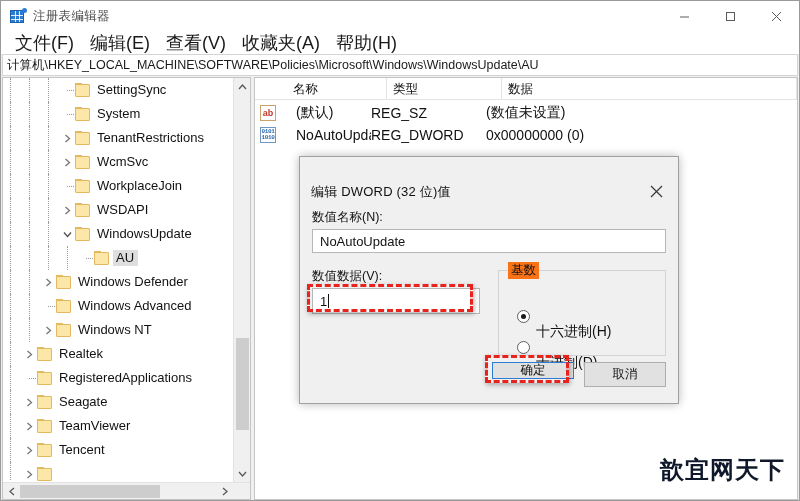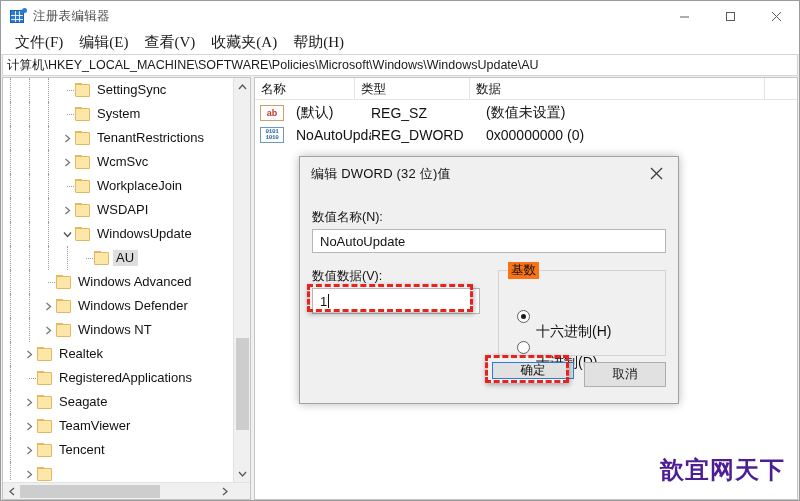--- a/index.html
+++ b/index.html
@@ -55,23 +55,22 @@
   }
   .winbtn svg { display: block; }
 
   
   .menubar {
     position: absolute; left: 0; top: 30px; width: 798px; height: 23px;
     background: #ffffff;
     display: flex; align-items: center; padding-left: 6px;
   }
   .menuitem {
-    font-size: 15px; color: #1a1a1a; padding: 2px 8px;
+    font-size: 18px; color: #1a1a1a; padding: 2px 8px;
     white-space: nowrap;
-    font-family: Liberation Serif, serif;
   }
 
   
   .addressbar {
     position: absolute; left: 1px; top: 53px; width: 796px; height: 22px;
     background: #ffffff; border: 1px solid #d4d4d4;
     display: flex; align-items: center;
   }
   .addressbar .path {
     font-size: 12.5px; color: #1a1a1a; padding-left: 4px; white-space: nowrap;
@@ -165,32 +164,32 @@
   }
 
   
   .listpane {
     position: absolute; left: 252px; top: 0; width: 544px; height: 423px;
     background: #ffffff; border: 1px solid #c4c4c4;
     overflow: hidden;
   }
   .listhdr {
     position: absolute; left: 0; top: 0; width: 542px; height: 22px;
-    background: #ffffff; display: flex; border-bottom: 1px solid #e3e3e3;
+    background: #ffffff; display: flex; border-bottom: 1px solid #e3e3e3; padding-left: 32px;
   }
   .hcell {
     font-size: 12.5px; color: #111; padding: 3px 0 0 6px;
     border-right: 1px solid #e3e3e3; height: 22px; box-sizing: border-box;
     white-space: nowrap;
   }
   .listrow {
     position: absolute; left: 0; height: 22px; width: 542px;
     display: flex; align-items: center;
   }
-  .vicon { width: 24px; height: 16px; margin: 0 12px 0 5px; flex: 0 0 auto; position: relative; }
+  .vicon { width: 16px; height: 16px; margin: 0 20px 0 5px; flex: 0 0 auto; position: relative; }
   .vicon.sz {
     border: 1px solid #c9a36b; background: #fff;
     font-size: 9px; font-weight: bold; color: #c0392b;
     display: flex; align-items: center; justify-content: center;
     font-family: "Liberation Sans", sans-serif; line-height: 1;
   }
   .vicon.dw {
     border: 1px solid #7296c0; background: #fff;
     display: flex; align-items: center; justify-content: center;
     font-size: 6px; color: #2b6cb0; font-weight: bold; line-height: 1.05;
@@ -198,21 +197,21 @@
   }
   .cell { font-size: 14px; color: #111; white-space: nowrap; overflow: hidden; }
 
   
   .dlg {
     position: absolute; left: 298px; top: 155px; width: 380px; height: 248px;
     background: #f0f0f0; border: 1px solid #a0a0a0;
     box-shadow: 0 0 9px rgba(0,0,0,.28);
   }
   .dlg-title {
-    position: absolute; left: 0; top: 0; width: 378px; height: 34px;
+    position: absolute; left: 0; top: 18px; width: 378px; height: 34px;
     background: #f0f0f0; display: flex; align-items: center;
   }
   .dlg-title .t {
     font-size: 13px; color: #111; padding-left: 11px; letter-spacing: .2px;
   }
   .dlg-close {
     position: absolute; right: 0; top: 0; width: 44px; height: 32px;
     display: flex; align-items: center; justify-content: center; color: #4a4a4a;
   }
   .lbl-s { font-size: 12.5px; color: #111; }
@@ -254,21 +253,21 @@
   .redbox {
     position: absolute;
     border: 3px dashed #e8231e;
     pointer-events: none;
     box-shadow: 1px 2px 5px rgba(0,0,0,.30);
   }
 
   
   .watermark {
     position: absolute; right: 14px; bottom: 14px;
-    font-size: 24px; font-weight: bold; color: #4c1d95;
+    font-size: 24px; font-weight: bold; color: #0f172a;
     letter-spacing: 1px;
     font-family: "DejaVu Sans", "Liberation Sans", sans-serif;
     text-shadow: 1px 1px 0 rgba(255,255,255,.6);
     margin-left: 13px;
   }
 </style>
 </head>
 <body>
 
 <div id="app">
@@ -425,41 +424,41 @@
             <span class="folder">
               <span class="tab"></span>
               <span class="body"></span>
             </span>
             <span class="lbl">AU</span>
           </div>
           <div class="treerow">
             <span class="dots" style="left: 7px;"></span>
             <span class="dots" style="left: 26px;"></span>
             <span style="flex: 0 0 auto; width: 38px; height: 24px;"></span>
+            <span class="chev">
+              <svg width="7" height="9" viewBox="0 0 7 9">
+                <polyline points="1.5,1 5.5,4.5 1.5,8" fill="none" stroke="#767676" stroke-width="1.3"></polyline>
+              </svg>
+            </span>
+            <span class="folder">
+              <span class="tab"></span>
+              <span class="body"></span>
+            </span>
+            <span class="lbl">Windows Defender</span>
+          </div>
+          <div class="treerow">
+            <span class="dots" style="left: 7px;"></span>
+            <span class="dots" style="left: 26px;"></span>
+            <span style="flex: 0 0 auto; width: 38px; height: 24px;"></span>
             <span class="dotstub"></span>
             <span class="folder">
               <span class="tab"></span>
               <span class="body"></span>
             </span>
             <span class="lbl">Windows Advanced</span>
-          </div>
-          <div class="treerow">
-            <span class="dots" style="left: 7px;"></span>
-            <span class="dots" style="left: 26px;"></span>
-            <span style="flex: 0 0 auto; width: 38px; height: 24px;"></span>
-            <span class="chev">
-              <svg width="7" height="9" viewBox="0 0 7 9">
-                <polyline points="1.5,1 5.5,4.5 1.5,8" fill="none" stroke="#767676" stroke-width="1.3"></polyline>
-              </svg>
-            </span>
-            <span class="folder">
-              <span class="tab"></span>
-              <span class="body"></span>
-            </span>
-            <span class="lbl">Windows Defender</span>
           </div>
           <div class="treerow">
             <span class="dots" style="left: 7px;"></span>
             <span class="dots" style="left: 26px;"></span>
             <span style="flex: 0 0 auto; width: 38px; height: 24px;"></span>
             <span class="chev">
               <svg width="7" height="9" viewBox="0 0 7 9">
                 <polyline points="1.5,1 5.5,4.5 1.5,8" fill="none" stroke="#767676" stroke-width="1.3"></polyline>
               </svg>
             </span>

